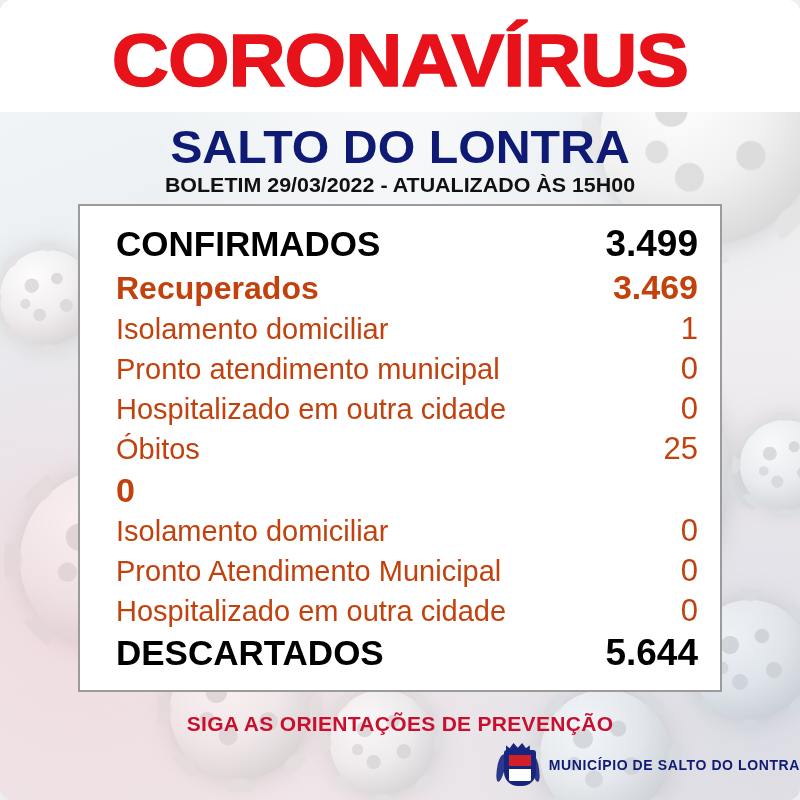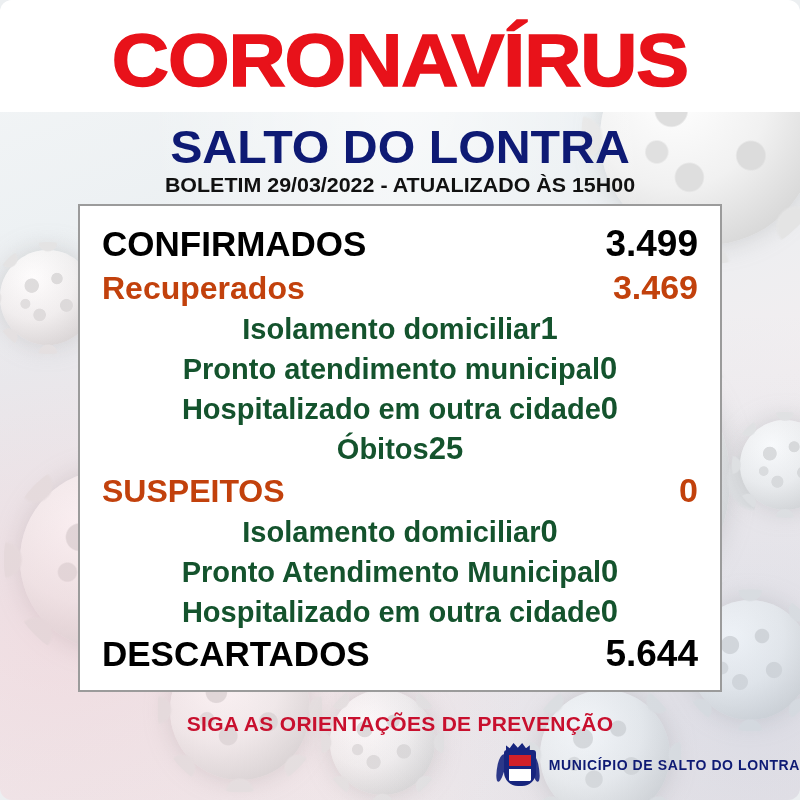--- a/index.html
+++ b/index.html
@@ -130,21 +130,21 @@
   
   .card {
     position: absolute;
     left: 78px;
     top: 204px;
     width: 644px;
     height: 488px;
     background: #ffffff;
     border: 2px solid #9b9b9b;
     box-sizing: border-box;
-    padding: 16px 22px 10px 22px;
+    padding: 16px 22px 10px 36px;
   }
   .row {
     display: flex;
     align-items: baseline;
     justify-content: space-between;
     width: 100%;
   }
   .row .lbl { white-space: nowrap; }
   .row .val { white-space: nowrap; text-align: right; }
 
@@ -154,25 +154,24 @@
     line-height: 44px;
     color: #000;
   }
   .row.semi {
     font-weight: bold;
     font-size: 32px;
     line-height: 42px;
     color: #c2410c;
   }
   .row.minor {
-    font-weight: bold;
+    font-weight: normal;
     font-size: 29px;
     line-height: 40px;
-    color: #14532d;
-    justify-content: center;
+    color: #c2410c;
   }
   .row.major .val { font-size: 37px; }
   .row.semi .val { font-size: 34px; }
   .row.minor .val { font-size: 31px; }
 
   
   .footer-note {
     position: absolute;
     left: 0; right: 0;
     top: 700px;
@@ -303,21 +302,20 @@
     </div>
     <div class="row minor">
       <span class="lbl">Hospitalizado em outra cidade</span>
       <span class="val">0</span>
     </div>
     <div class="row minor">
       <span class="lbl">Óbitos</span>
       <span class="val">25</span>
     </div>
     <div class="row semi">
-      <span class="lbl">SUSPEITOS</span>
       <span class="val">0</span>
     </div>
     <div class="row minor">
       <span class="lbl">Isolamento domiciliar</span>
       <span class="val">0</span>
     </div>
     <div class="row minor">
       <span class="lbl">Pronto Atendimento Municipal</span>
       <span class="val">0</span>
     </div>

